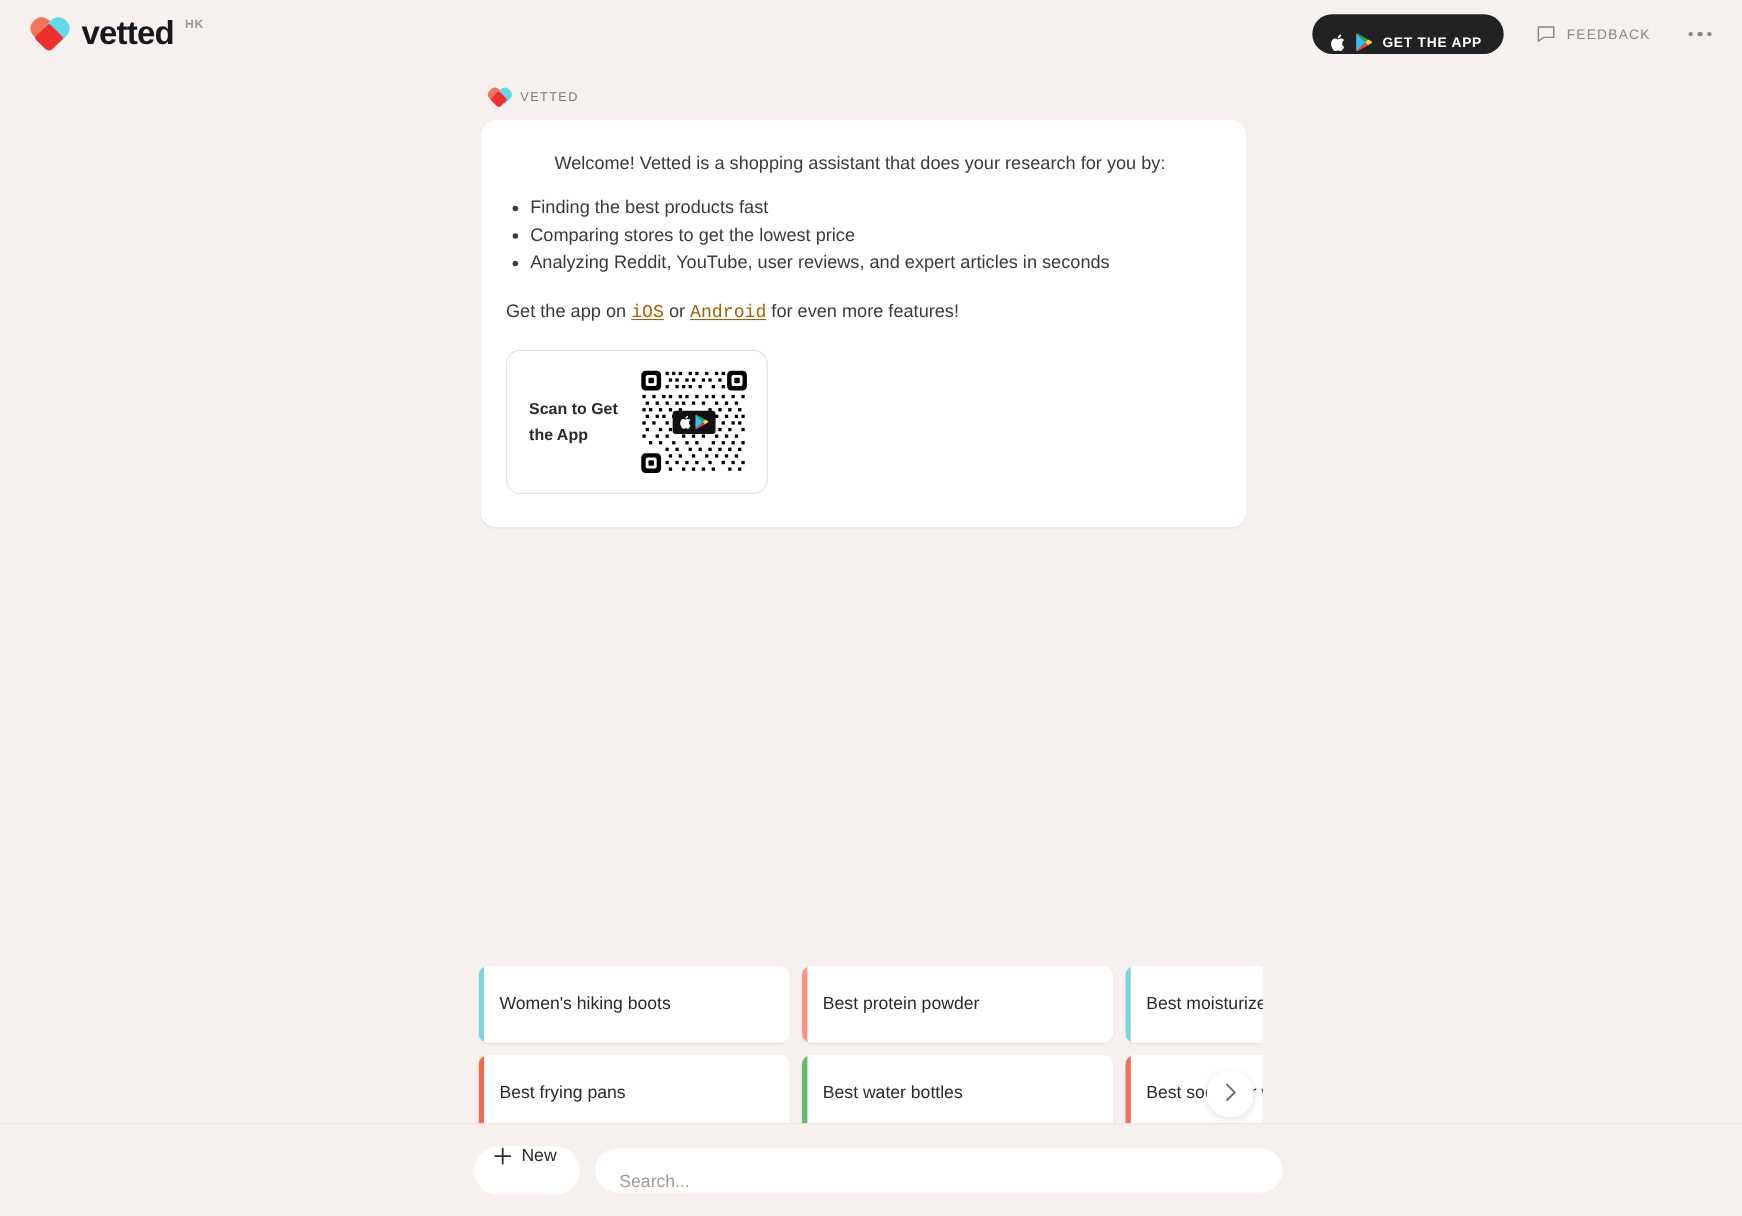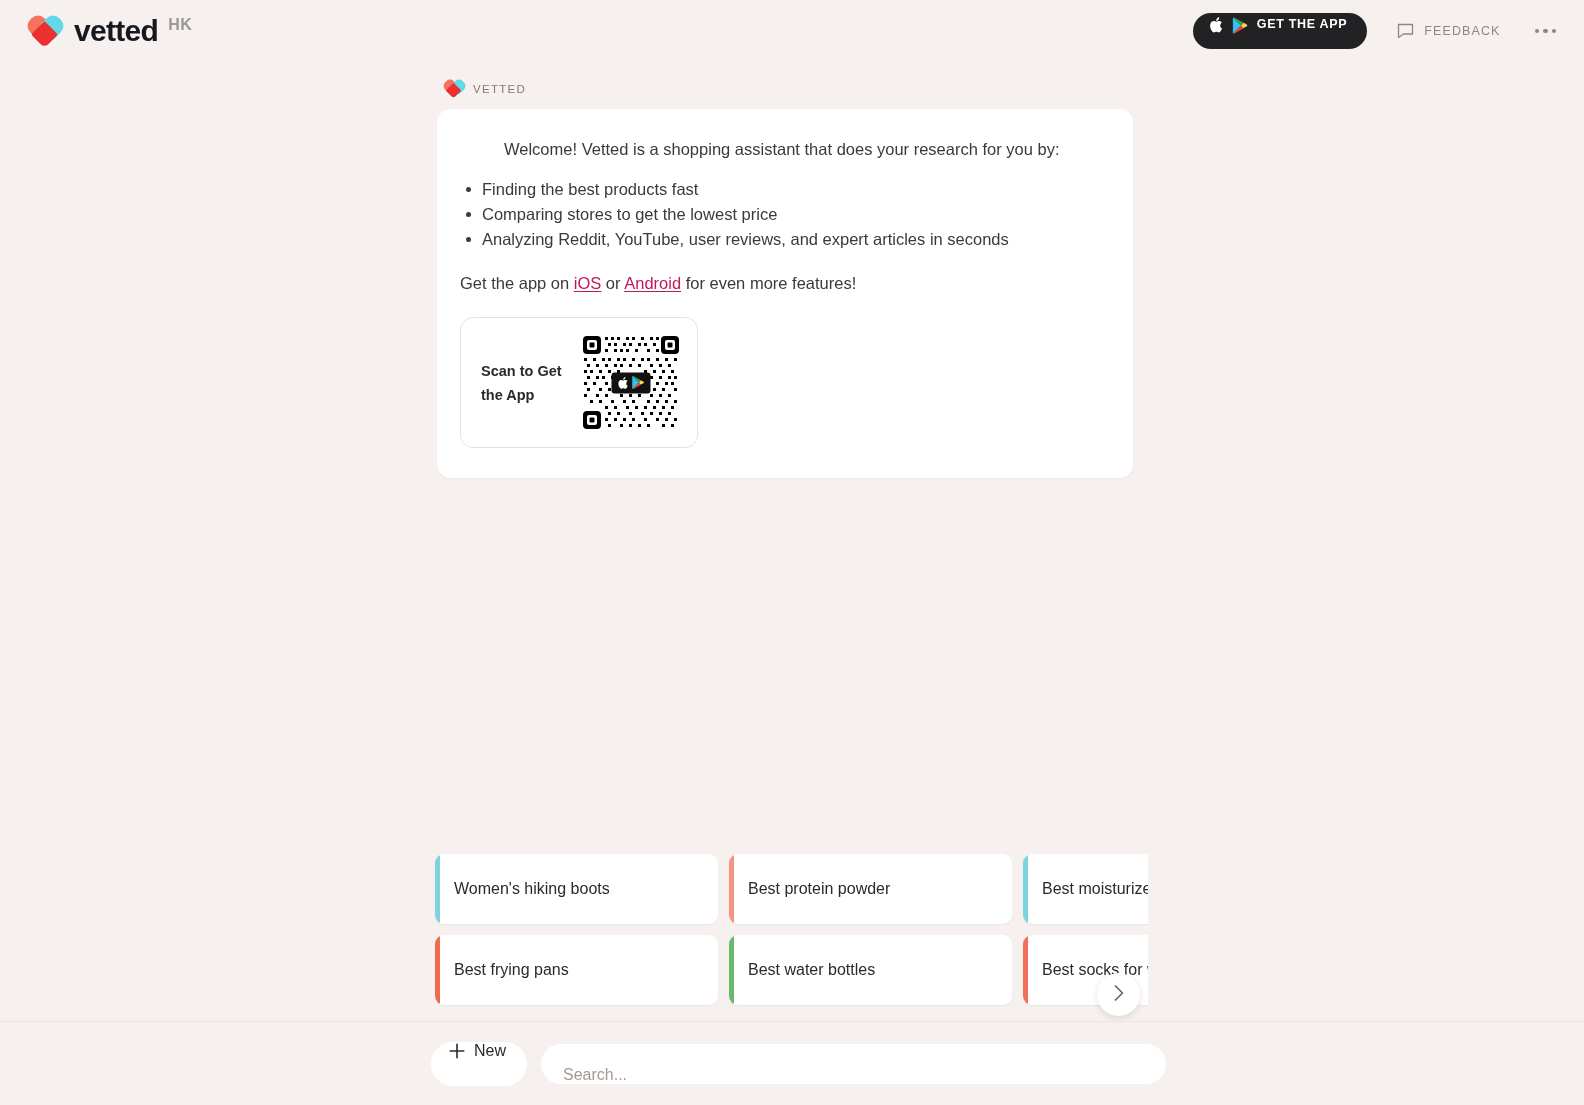--- a/index.html
+++ b/index.html
@@ -71,43 +71,43 @@
   }
 
   .brand-word {
     font-size: 30px;
     font-weight: 700;
     letter-spacing: -0.7px;
     color: #16181d;
     line-height: 34px;
   }
   .brand-sup {
-    font-size: 16px;
+    font-size: 11px;
     font-weight: 700;
     letter-spacing: 0.6px;
     color: #9b9793;
     margin-top: 2px;
   }
 
   .header-right {
     display: flex;
     align-items: center;
     gap: 26px;
   }
 
   .get-app-btn {
     display: flex;
-    align-items: flex-start;
+    align-items: center;
     gap: 9px;
     background: #222124;
     color: #ffffff;
     border: none;
     border-radius: 999px;
     height: 36px;
-    padding: 4px 20px 0 16px;
+    padding: 15px 20px 0 16px;
     font-family: "Liberation Sans", sans-serif;
     font-size: 12.5px;
     font-weight: 700;
     letter-spacing: 0.7px;
     cursor: pointer;
   }
   .apple-glyph { display: block; }
   .play-glyph  { display: block; }
 
   .feedback-btn {
@@ -243,23 +243,24 @@
     background: #3b3a38;
   }
 
   .msg-outro {
     font-size: 16.5px;
     color: #3b3a38;
     line-height: 24px;
     margin-bottom: 22px;
   }
   .msg-outro a {
-    color: #be185d;
+    color: #a16207;
     text-decoration: underline;
     text-underline-offset: 2px;
+    font-family: Liberation Mono, monospace;
   }
 
   
   .qr-card {
     display: inline-flex;
     align-items: center;
     gap: 18px;
     border: 1px solid #e7e2dd;
     border-radius: 13px;
     padding: 16px 16px 16px 20px;
@@ -289,21 +290,21 @@
     display: flex;
     align-items: center;
     justify-content: center;
     gap: 3px;
   }
 
   
   .suggestions {
     position: absolute;
     left: 435px;
-    top: 792px;
+    top: 816px;
     width: 860px;
   }
   .sugg-row {
     display: flex;
     gap: 11px;
     margin-bottom: 11px;
   }
   .sugg-card {
     width: 283px;
     height: 70px;

